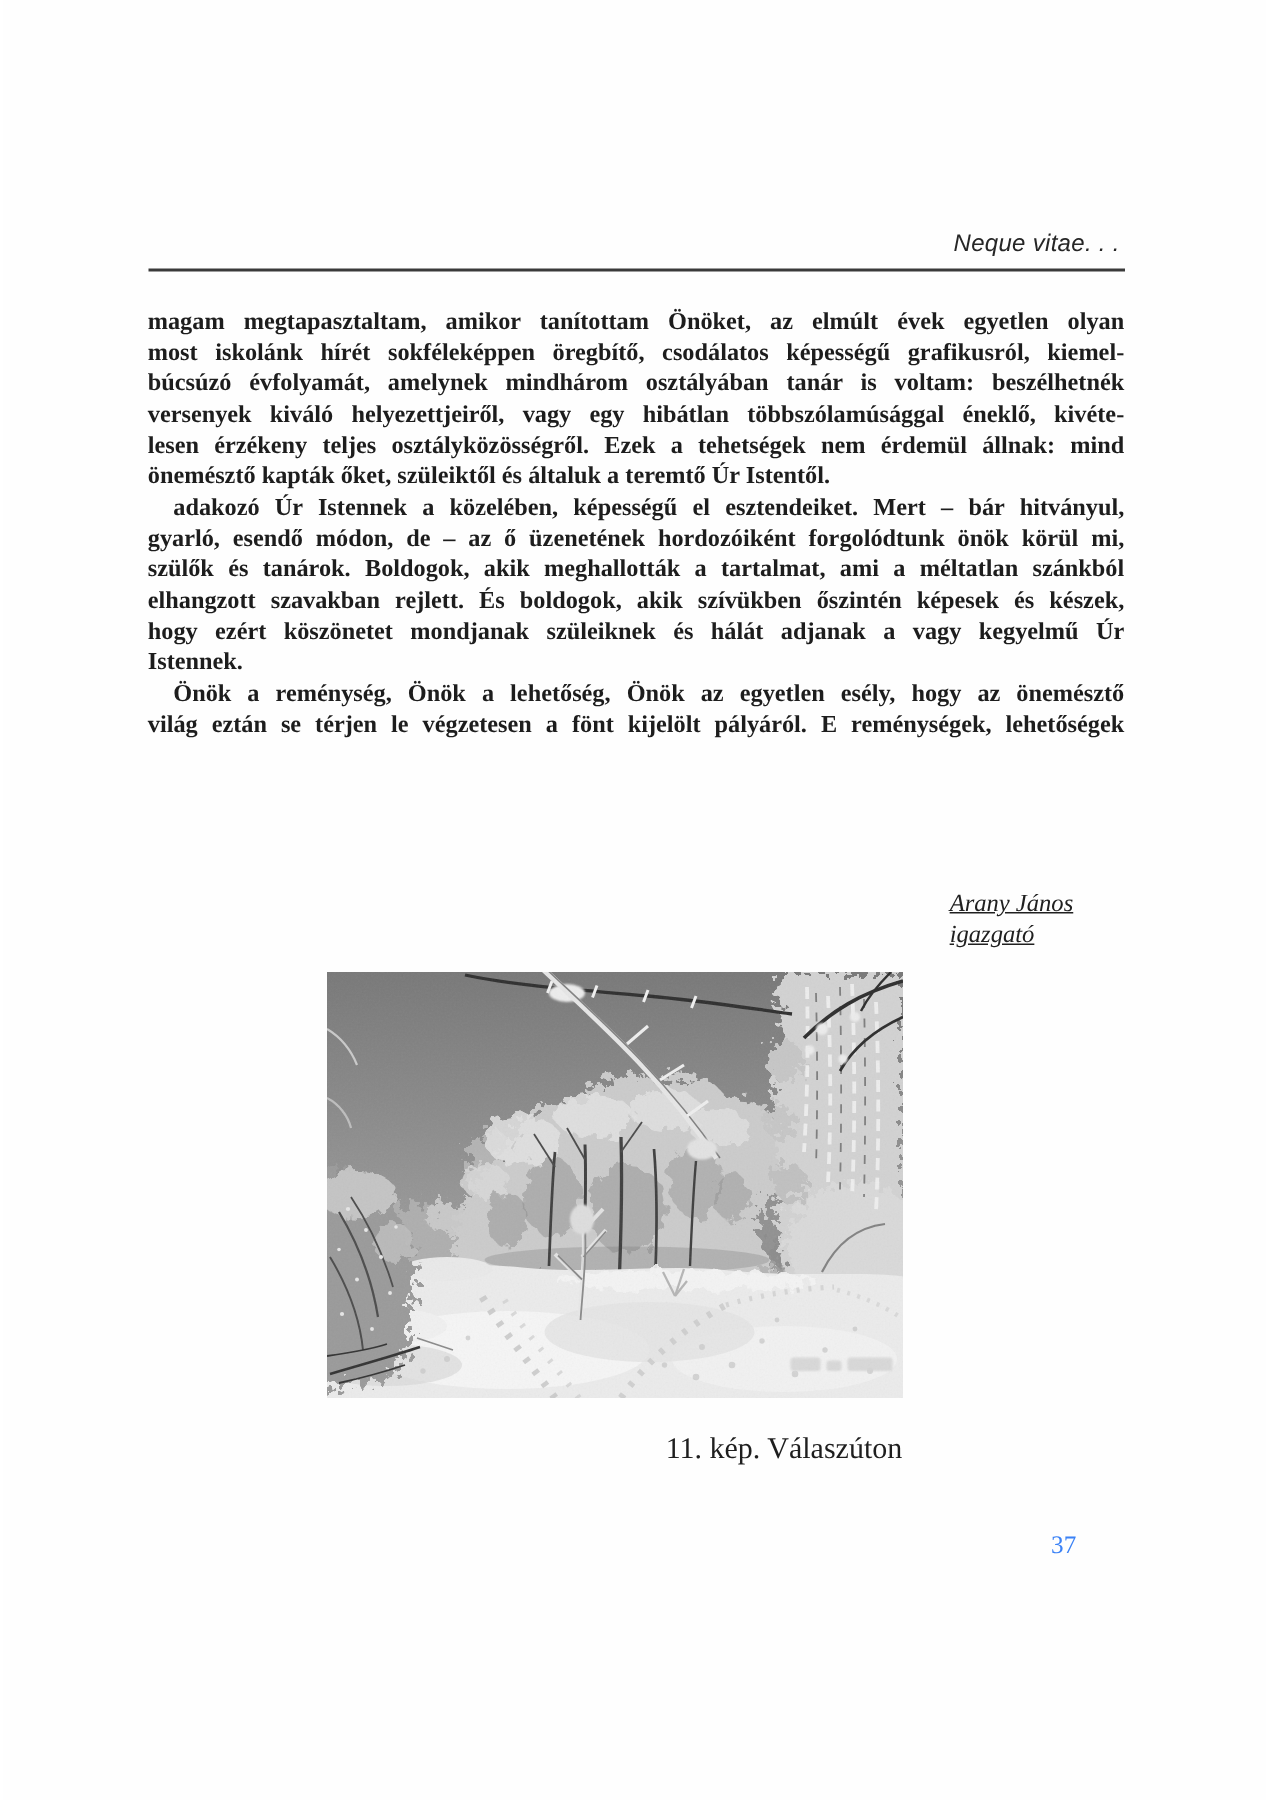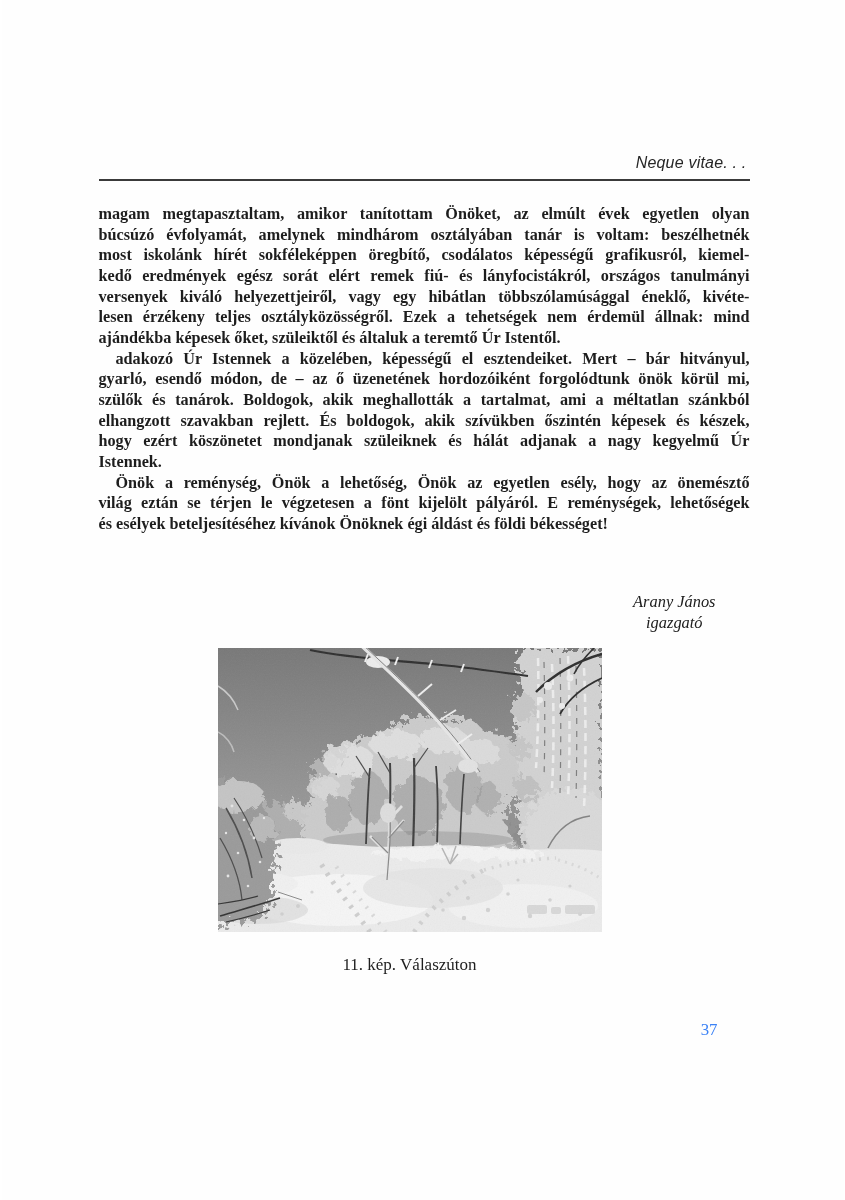--- a/index.html
+++ b/index.html
@@ -46,41 +46,42 @@
     display: block;
     text-align: justify;
     text-align-last: justify;
     white-space: normal;
   }
   .line.last { text-align-last: left; }
   .signature {
     position: absolute;
     top: 591px;
     right: 128px;
-    text-align: center;
+    text-align: left;
     font-style: italic;
     font-size: 16.4px;
     line-height: 21px;
     color: #202020;
+    text-decoration: underline;
   }
   .figure-photo {
     position: absolute;
     left: 216px;
     top: 648px;
     width: 384px;
     height: 284px;
   }
   .figure-photo svg { display: block; width: 100%; height: 100%; }
   .figcaption {
     position: absolute;
     left: 216px;
     top: 955px;
     width: 384px;
-    text-align: center;
-    font-size: 17px;
+    text-align: right;
+    font-size: 20px;
     color: #1e1e1e;
   }
   .pagenum {
     position: absolute;
     top: 1020px;
     right: 126px;
     font-size: 16.8px;
     color: #3b82f6;
   }
 </style>
@@ -90,39 +91,37 @@
 <div class="page">
 
   <div class="running-head">
     <span>Neque vitae. . .</span>
   </div>
   <div class="headrule"></div>
 
   <div class="textblock">
       <div class="para">
         <span class="line">magam megtapasztaltam, amikor tanítottam Önöket, az elmúlt évek egyetlen olyan</span>
+        <span class="line">most iskolánk hírét sokféleképpen öregbítő, csodálatos képességű grafikusról, kiemel-</span>
         <span class="line">búcsúzó évfolyamát, amelynek mindhárom osztályában tanár is voltam: beszélhetnék</span>
-        <span class="line">most iskolánk hírét sokféleképpen öregbítő, csodálatos képességű grafikusról, kiemel-</span>
-        <span class="line">kedő eredmények egész sorát elért remek fiú- és lányfocistákról, országos tanulmányi</span>
         <span class="line">versenyek kiváló helyezettjeiről, vagy egy hibátlan többszólamúsággal éneklő, kivéte-</span>
         <span class="line">lesen érzékeny teljes osztályközösségről. Ezek a tehetségek nem érdemül állnak: mind</span>
-        <span class="line last">ajándékba képesek őket, szüleiktől és általuk a teremtő Úr Istentől.</span>
+        <span class="line last">önemésztő kapták őket, szüleiktől és általuk a teremtő Úr Istentől.</span>
       </div>
       <div class="para indent">
         <span class="line">adakozó Úr Istennek a közelében, képességű el esztendeiket. Mert – bár hitványul,</span>
         <span class="line">gyarló, esendő módon, de – az ő üzenetének hordozóiként forgolódtunk önök körül mi,</span>
         <span class="line">szülők és tanárok. Boldogok, akik meghallották a tartalmat, ami a méltatlan szánkból</span>
         <span class="line">elhangzott szavakban rejlett. És boldogok, akik szívükben őszintén képesek és készek,</span>
-        <span class="line">hogy ezért köszönetet mondjanak szüleiknek és hálát adjanak a nagy kegyelmű Úr</span>
+        <span class="line">hogy ezért köszönetet mondjanak szüleiknek és hálát adjanak a vagy kegyelmű Úr</span>
         <span class="line last">Istennek.</span>
       </div>
       <div class="para indent">
         <span class="line">Önök a reménység, Önök a lehetőség, Önök az egyetlen esély, hogy az önemésztő</span>
         <span class="line">világ eztán se térjen le végzetesen a fönt kijelölt pályáról. E reménységek, lehetőségek</span>
-        <span class="line last">és esélyek beteljesítéséhez kívánok Önöknek égi áldást és földi békességet!</span>
       </div>
     </div>
 
   <div class="signature">
     <div>Arany János</div>
     <div>igazgató</div>
   </div>
 
   <div class="figure-photo">
     <svg viewBox="0 0 384 284" preserveAspectRatio="none" aria-hidden="true">

